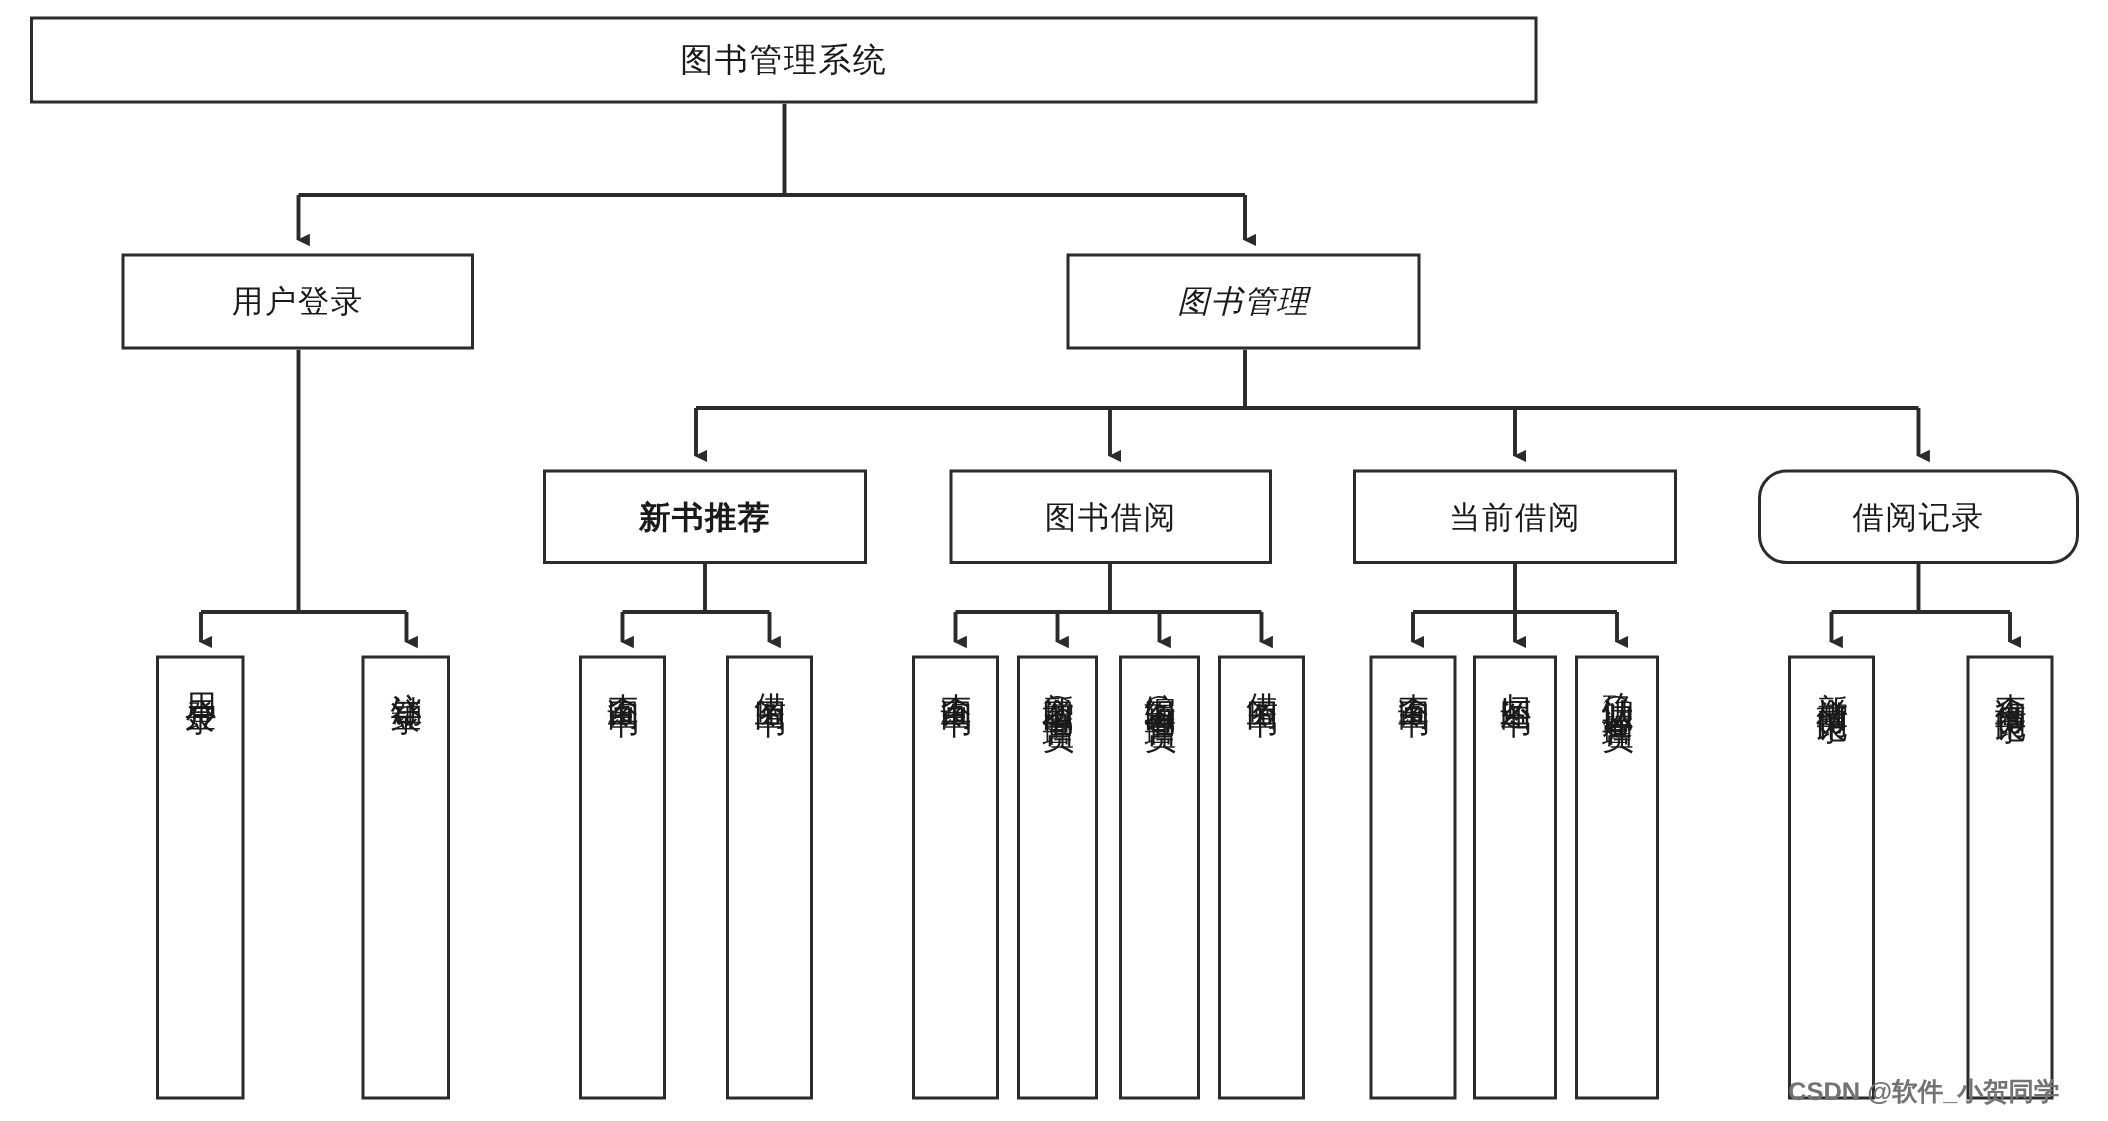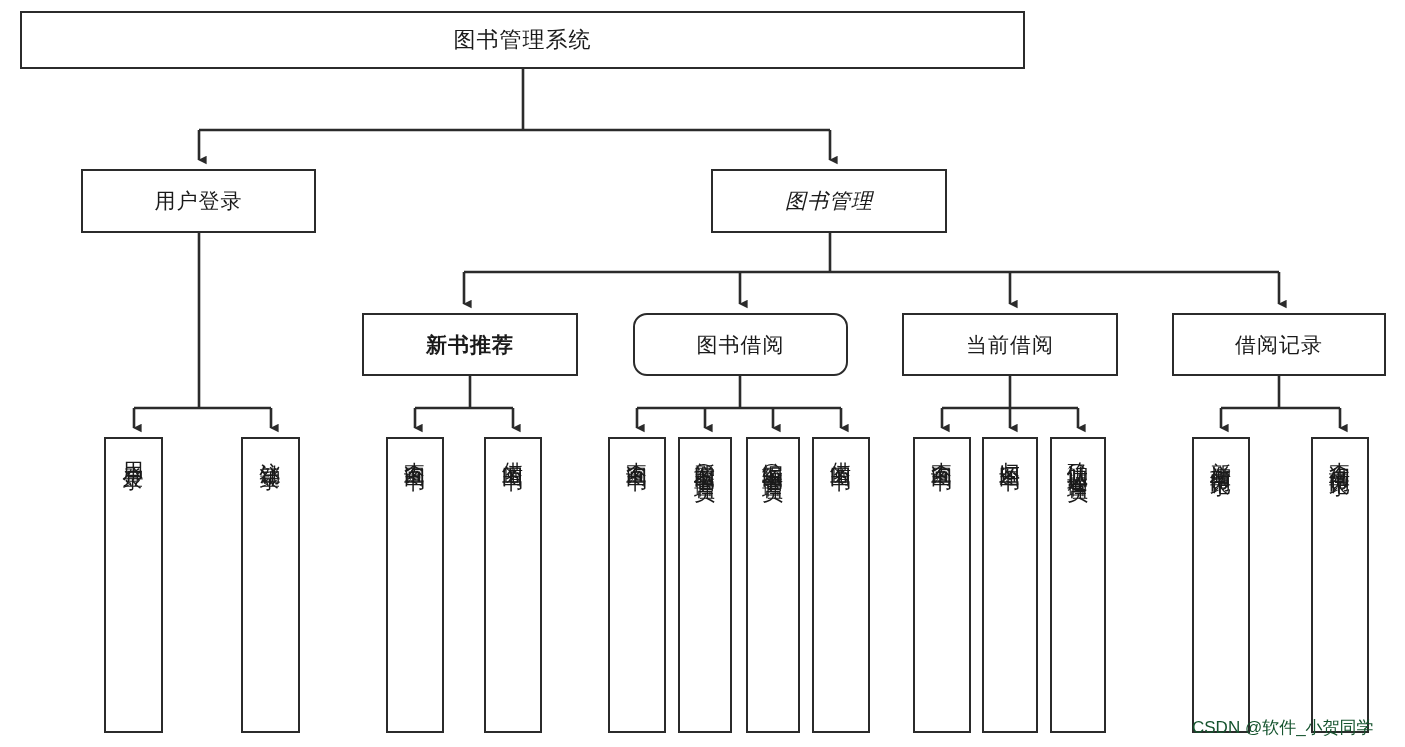--- a/index.html
+++ b/index.html
@@ -52,23 +52,24 @@
     text-orientation: upright;
     display: block;
     line-height: 1.0;
   }
   .node.root {
     font-size: 22px;
   }
   .watermark {
     position: absolute;
     font-size: 17px;
-    color: #14532d;
+    color: #737373;
     white-space: nowrap;
     user-select: none;
+    font-weight: bold;
   }
 </style>
 </head>
 <body>
 
 <div id="canvas">
 
   <svg id="edges" viewBox="0 0 1405 747">
     <defs>
       <marker id="arrow" markerWidth="9" markerHeight="9" refX="4.2" refY="7.6" orient="auto" markerUnits="userSpaceOnUse">
@@ -127,27 +128,27 @@
   <div class="node horiz" style="left:81px; top:169px; width:235px; height:64px;">
     <span>用户登录</span>
   </div>
   <div class="node horiz" style="left:711px; top:169px; width:236px; height:64px;font-style:italic;">
     <span>图书管理</span>
   </div>
 
   <div class="node horiz" style="left:362px; top:313px; width:216px; height:63px;font-weight:bold;">
     <span>新书推荐</span>
   </div>
-  <div class="node horiz" style="left:633px; top:313px; width:215px; height:63px;border-radius:14px;">
+  <div class="node horiz" style="left:633px; top:313px; width:215px; height:63px;">
     <span>图书借阅</span>
   </div>
   <div class="node horiz" style="left:902px; top:313px; width:216px; height:63px;">
     <span>当前借阅</span>
   </div>
-  <div class="node horiz" style="left:1172px; top:313px; width:214px; height:63px;">
+  <div class="node horiz" style="left:1172px; top:313px; width:214px; height:63px;border-radius:19px;">
     <span>借阅记录</span>
   </div>
 
   <div class="node vert" style="left:104px; top:437px; width:59px; height:296px;">
     <span>用户登录</span>
   </div>
   <div class="node vert" style="left:241px; top:437px; width:59px; height:296px;">
     <span>注销登录</span>
   </div>
 

